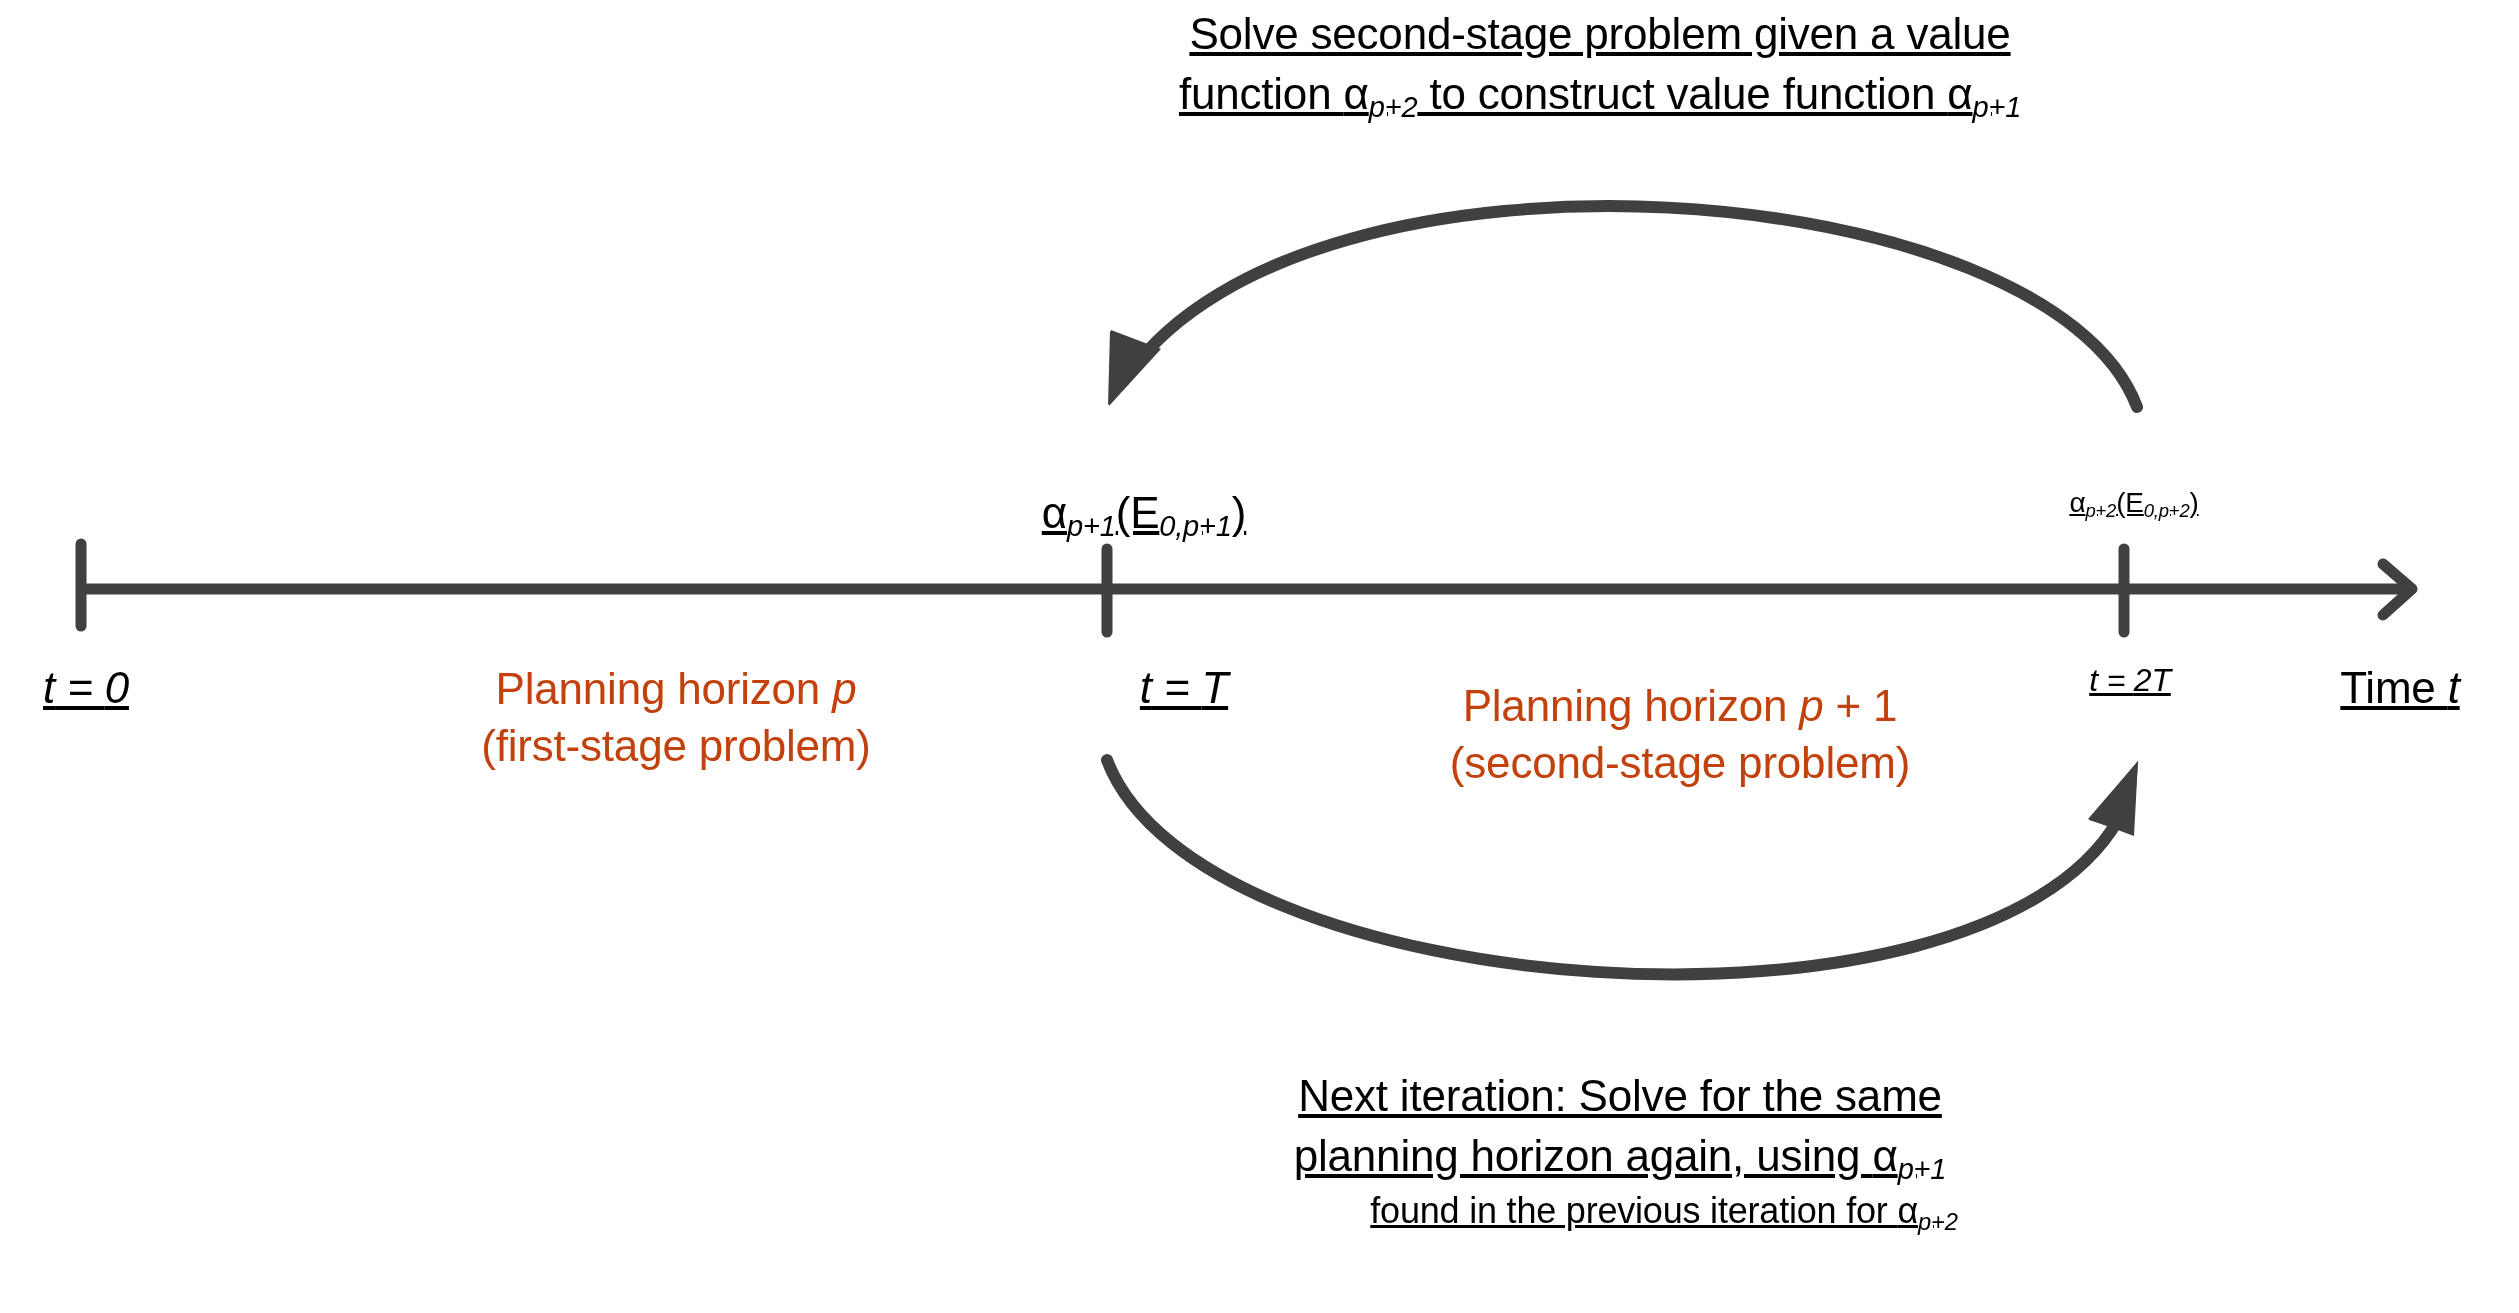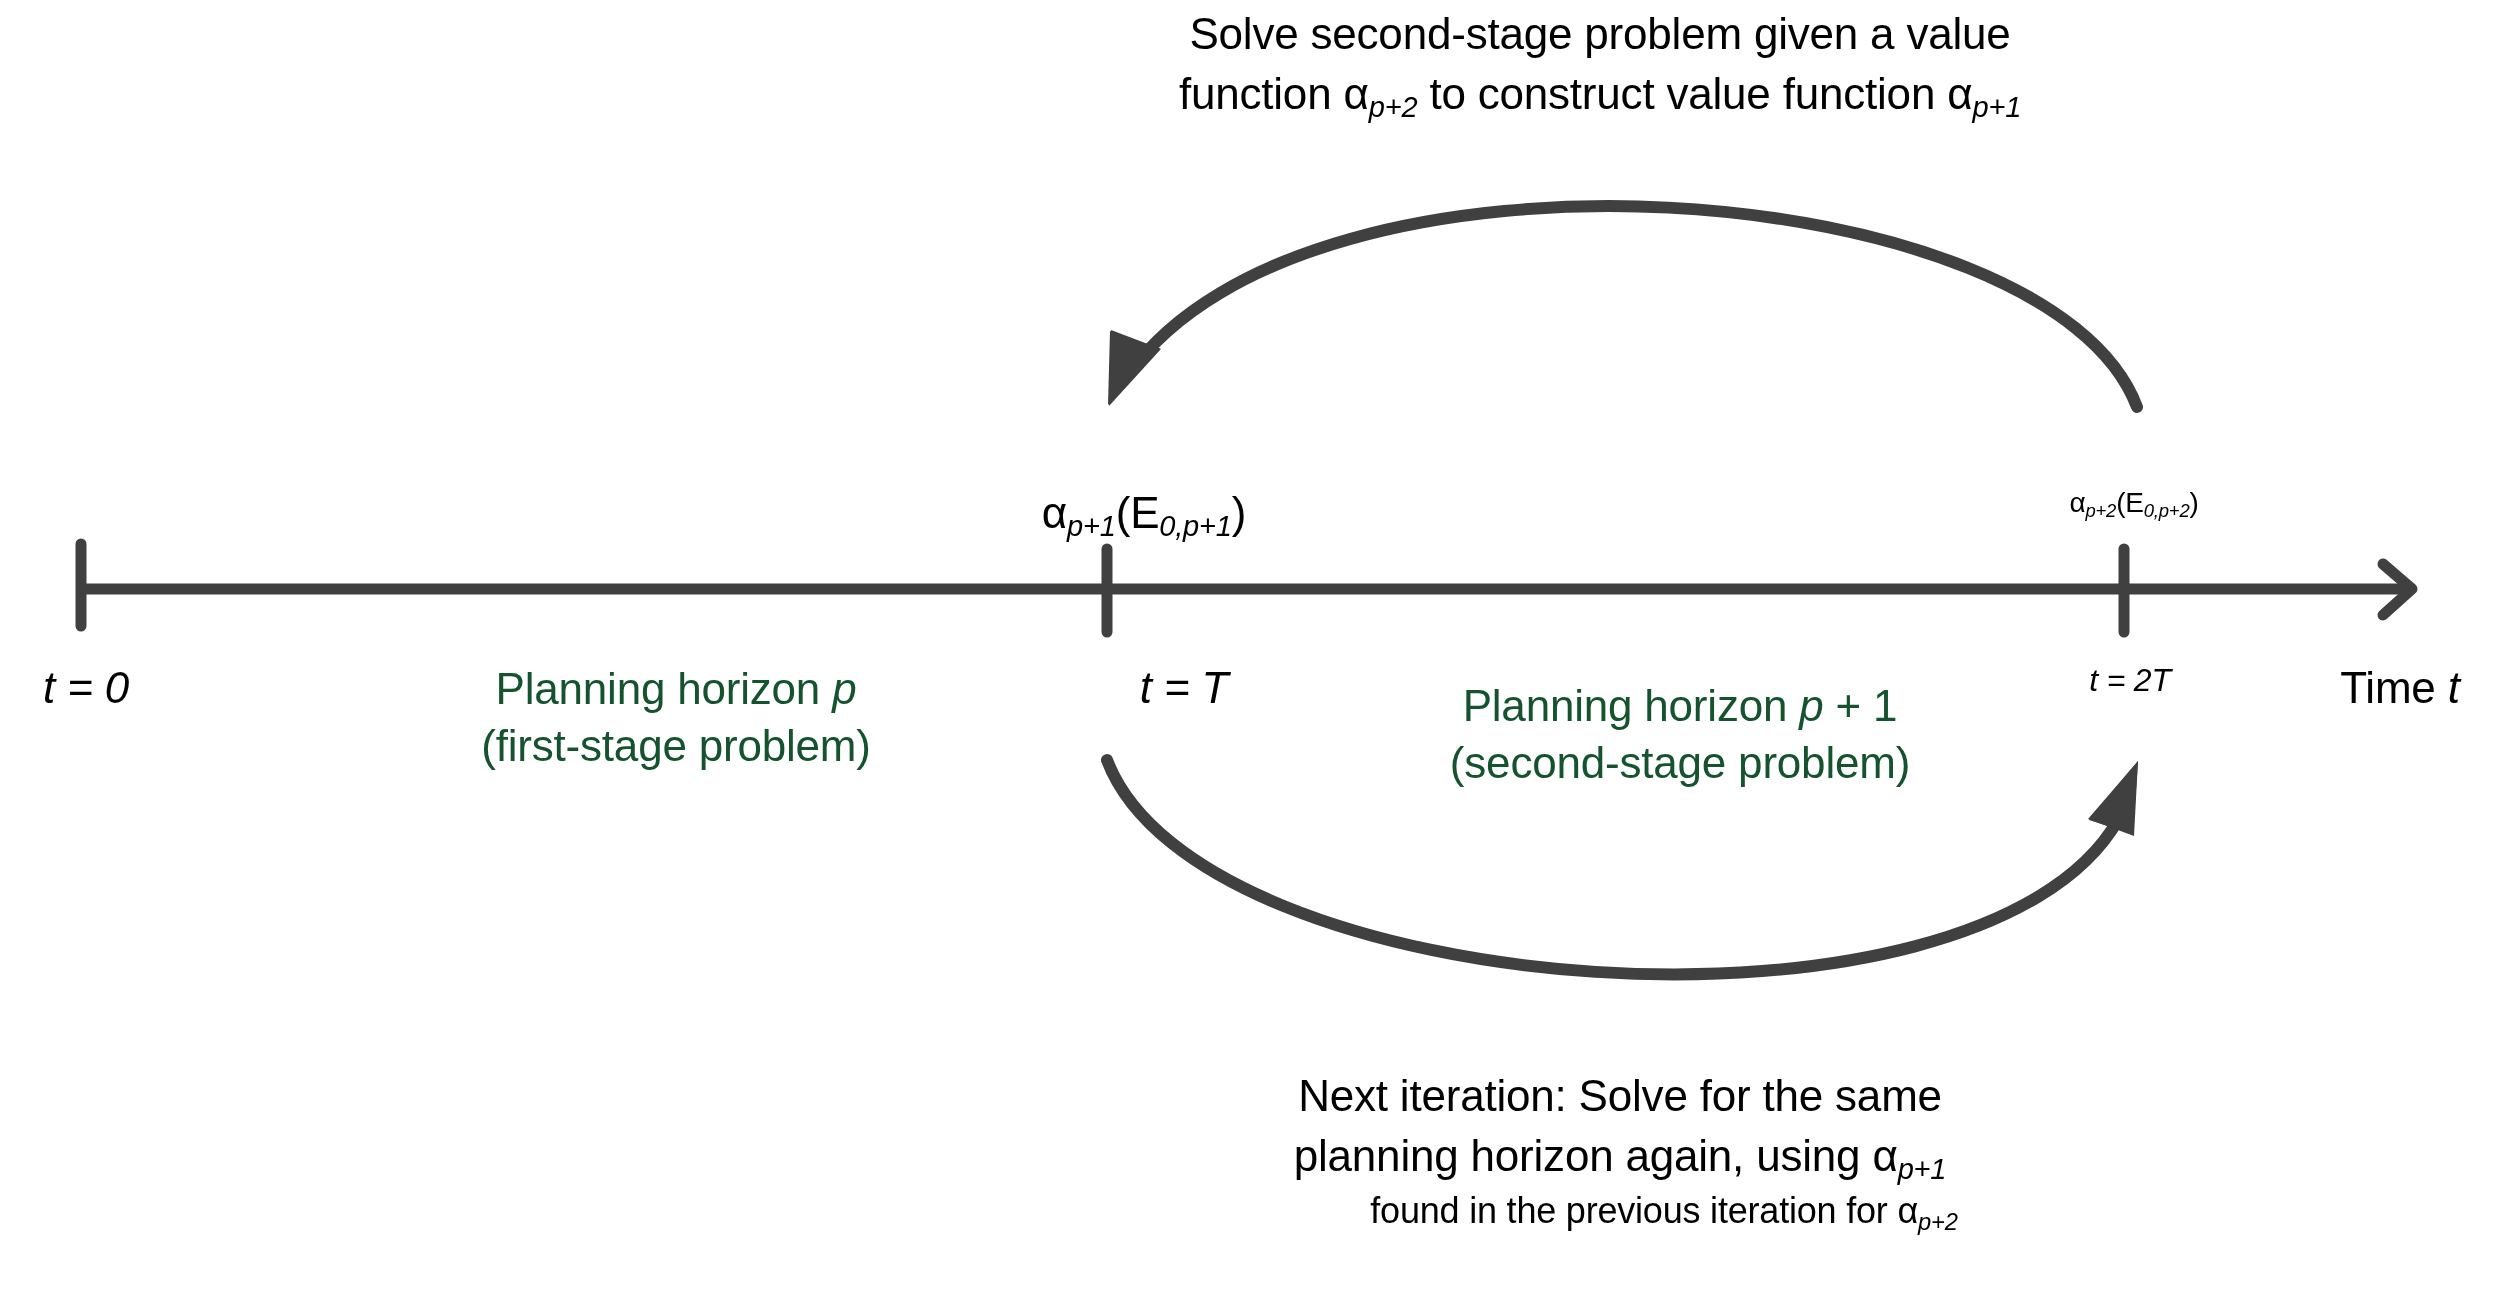--- a/index.html
+++ b/index.html
@@ -15,33 +15,34 @@
     overflow: hidden;
     font-family: "Liberation Sans", sans-serif;
     color: #000000;
   }
   .txt {
     position: absolute;
     white-space: nowrap;
     line-height: 1.28;
     font-weight: 400;
     letter-spacing: -0.2px;
+    text-decoration: underline;
   }
   .center {
     text-align: center;
     transform: translateX(-50%);
   }
   .blk {
     position: absolute;
     text-align: center;
     transform: translateX(-50%);
     line-height: 1.30;
     font-weight: 400;
     letter-spacing: -0.2px;
-    color: #14532d;
+    color: #c2410c;
   }
   .i { font-style: italic; }
   .sub {
     font-size: 0.66em;
     vertical-align: -0.28em;
     letter-spacing: -0.2px;
   }
   svg.overlay {
     position: absolute;
     left: 0;

